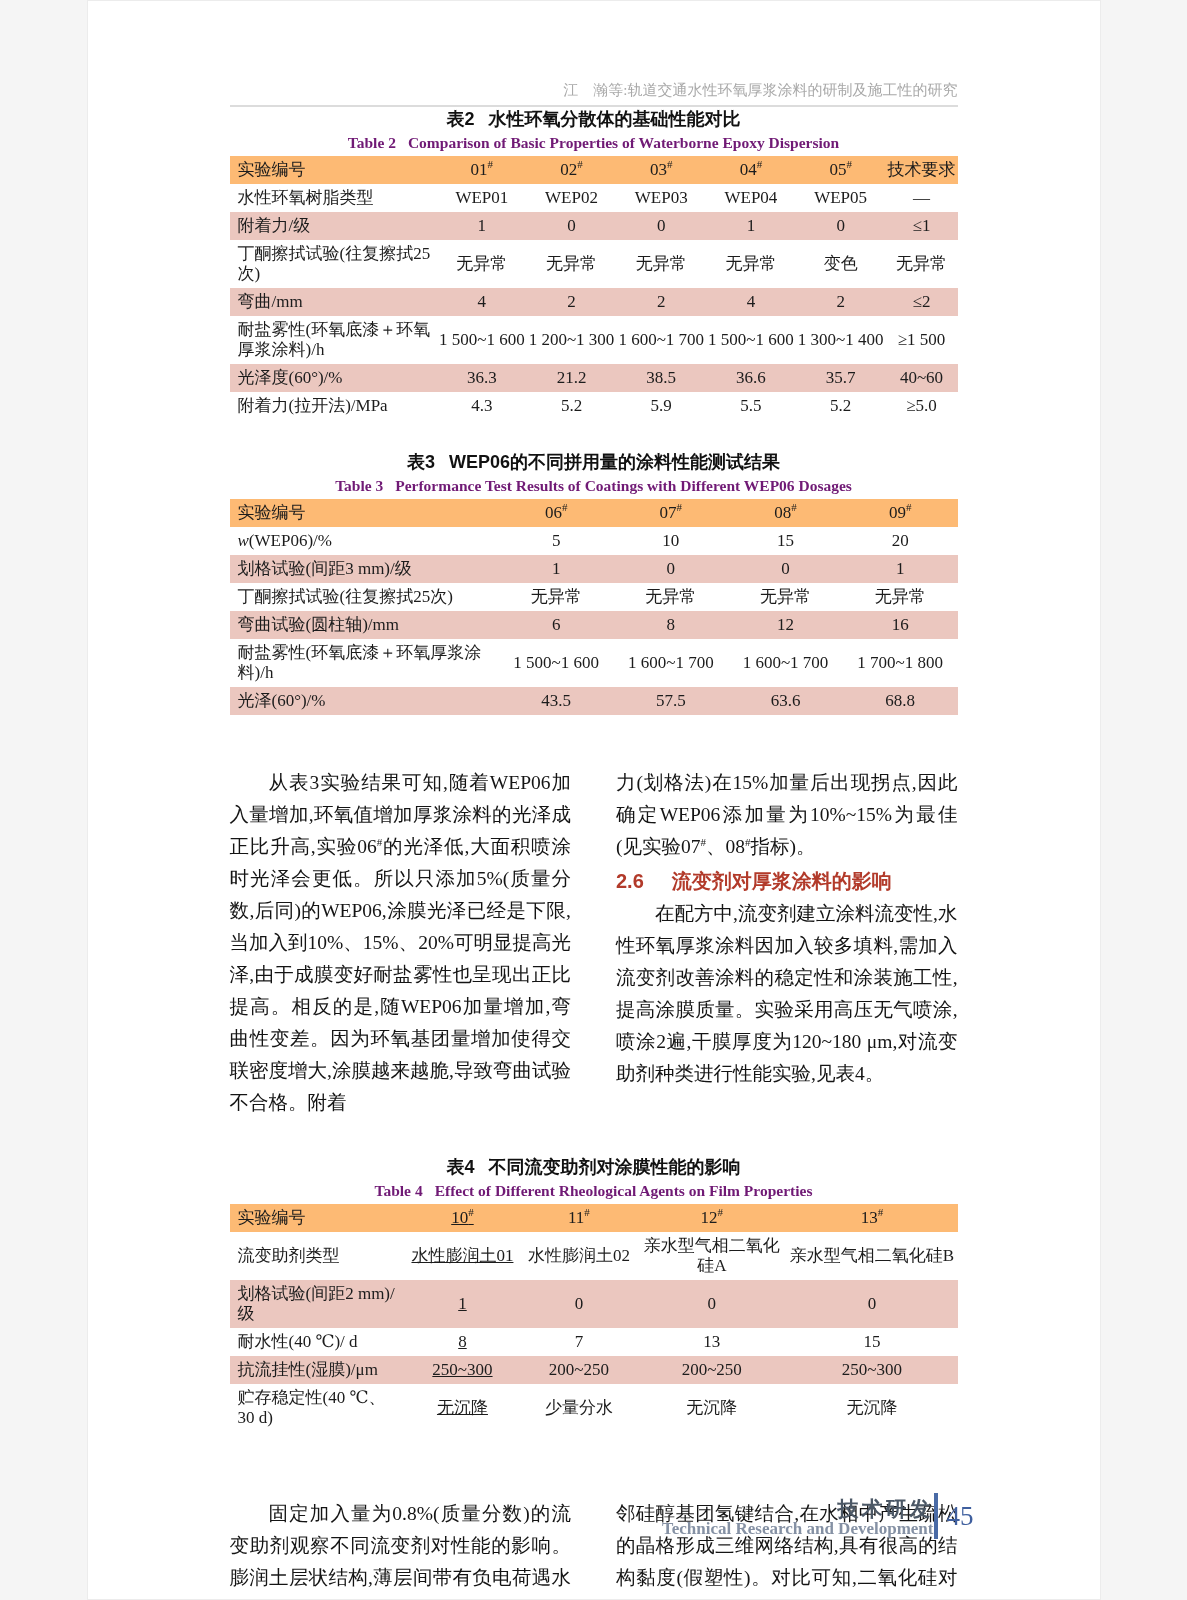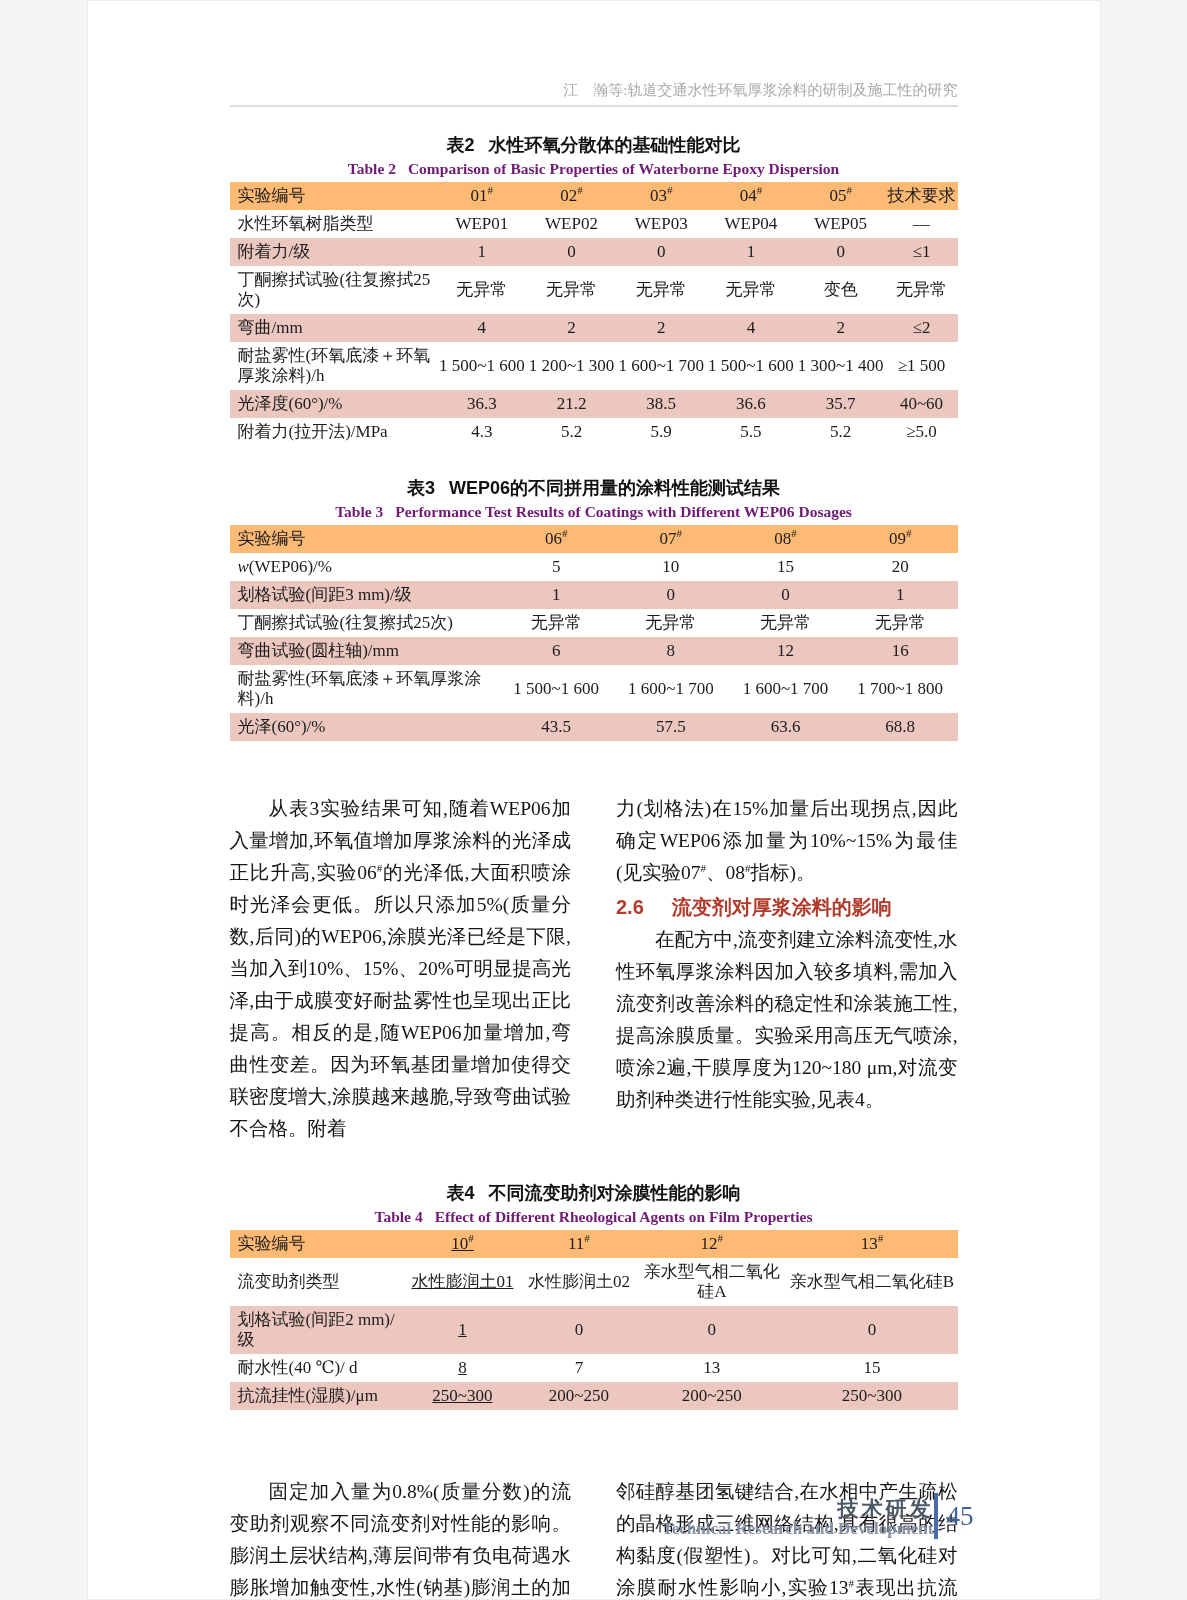--- a/index.html
+++ b/index.html
@@ -22,21 +22,21 @@
     font-size:15px;
     line-height:18px;
     color:#a9a9a9;
     white-space:pre;
   }
   .head-rule{
     margin-top:6px;
     border-top:2px solid #dcdcdc;
   }
   
-  .tbl-block{ margin-top:26px; }
+  .tbl-block{ }
   .tbl-title-zh{
     text-align:center;
     font-family:"Liberation Sans","DejaVu Sans",sans-serif;
     font-weight:bold;
     font-size:18px;
     line-height:24px;
     color:#111;
   }
   .tbl-title-zh .t-name{ margin-left:14px; }
   .tbl-title-en{
@@ -338,20 +338,27 @@
             <td>13</td>
             <td>15</td>
           </tr>
           <tr>
             <td>抗流挂性(湿膜)/μm</td>
             <td>250~300</td>
             <td>200~250</td>
             <td>200~250</td>
             <td>250~300</td>
           </tr>
+          <tr>
+            <td>贮存稳定性(40 ℃、30 d)</td>
+            <td>无沉降</td>
+            <td>少量分水</td>
+            <td>无沉降</td>
+            <td>无沉降</td>
+          </tr>
         </tbody>
       </table>
   </div>
 
   <div class="cols cols-2">
     <div class="col">
       <p class="para indent">固定加入量为0.8%(质量分数)的流变助剂观察不同流变剂对性能的影响。膨润土层状结构,薄层间带有负电荷遇水膨胀增加触变性,水性(钠基)膨润土的加入使厚浆膜对水敏感性提高。亲水气相二氧化硅具有优异的分散性,可控的球形颗粒表面硅醇基和相</p>
     </div>
     <div class="col">
       <p class="para">邻硅醇基团氢键结合,在水相中产生疏松的晶格形成三维网络结构,具有很高的结构黏度(假塑性)。对比可知,二氧化硅对涂膜耐水性影响小,实验13<sup>#</sup>表现出抗流挂性和耐水性较好的平衡,喷涂雾化也好于膨润土,因此选择流变剂为亲水型气相二氧化硅B,经进一</p>

